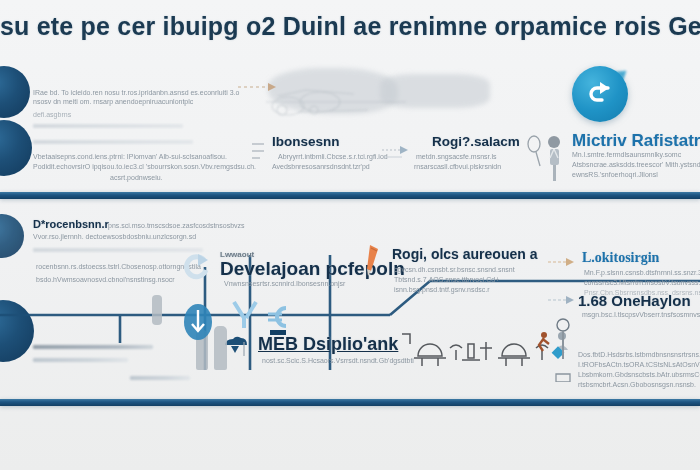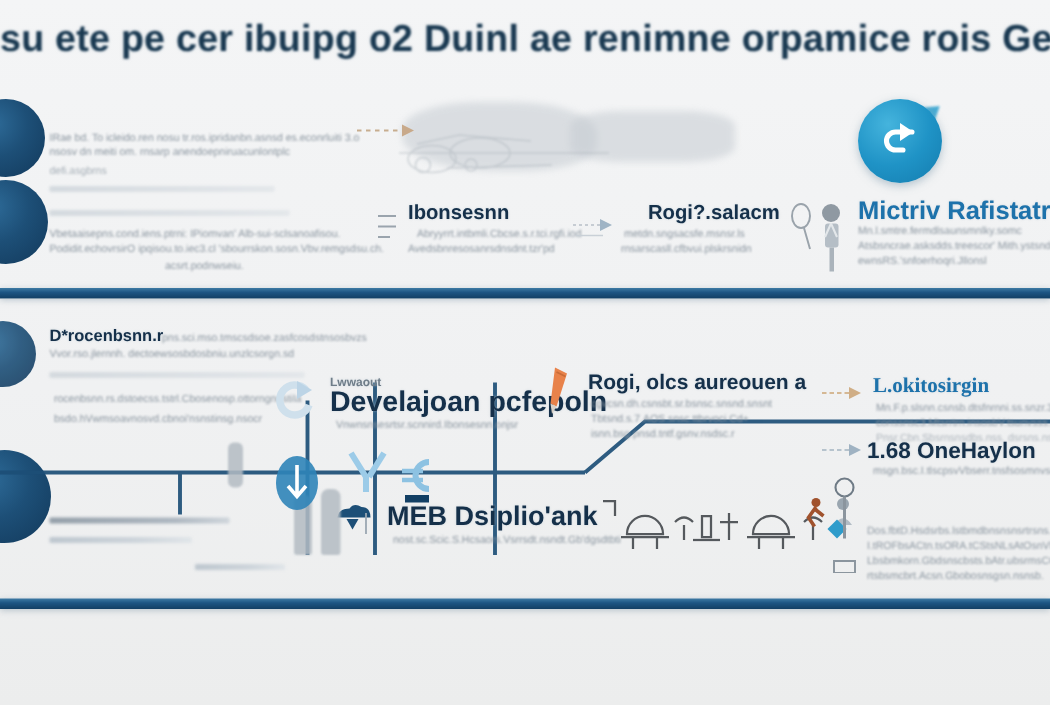--- a/index.html
+++ b/index.html
@@ -209,21 +209,21 @@
   </svg>
   <div class="hd" style="left:220px; top:250px; font-size:8px; color:#6f7d89;">Lwwaout</div>
   <div class="hd dark" style="left:220px; top:258px; font-size:19px;">Develajoan pcfepoln</div>
   <div class="sub" style="left:224px; top:279px;">Vnwnsnsesrtsr.scnnird.Ibonsesnn.onjsr</div>
 
   <svg style="position:absolute;left:222px;top:334px;" width="26" height="24">
     <path d="M3 12 q0-7 8-7 q3-4 8-1 q6 0 6 7 H3 Z" fill="#1d4f77"></path>
     <path d="M9 12 L13 19 L17 12 Z" fill="#1d4f77"></path>
     <path d="M22 8 v14" stroke="#9aa6b1" stroke-width="1.2"></path>
   </svg>
-  <div class="hd dark" style="left:258px; top:334px; font-size:18px;">MEB Dsiplio'ank</div>
+  <div class="hd dark" style="left:258px; top:334px; font-size:18px;text-decoration:underline;">MEB Dsiplio'ank</div>
   <div class="sub" style="left:262px; top:356px;">nost.sc.Scic.S.Hcsaors.Vsrrsdt.nsndt.Gb'dgsdtbti</div>
 
   <svg style="position:absolute;left:362px;top:243px;" width="22" height="34">
     <path d="M8 2 L16 6 L9 28 L5 26 Z" fill="#e8824a"></path>
     <path d="M5 26 L9 28 L6 33 Z" fill="#d9d2c8"></path>
     <path d="M9 5 L15 8" stroke="#c96c38" stroke-width="1.2"></path>
   </svg>
   <div class="hd dark" style="left:392px; top:246px; font-size:14px;">Rogi, olcs aureouen a</div>
   <div class="sub" style="left:394px; top:265px;">cgvcsn.dh.csnsbt.sr.bsnsc.snsnd.snsnt</div>
   <div class="sub" style="left:394px; top:275px;">Tbtsnd.s.7.AOS.snsc.ttbrvoci.Cd+</div>

